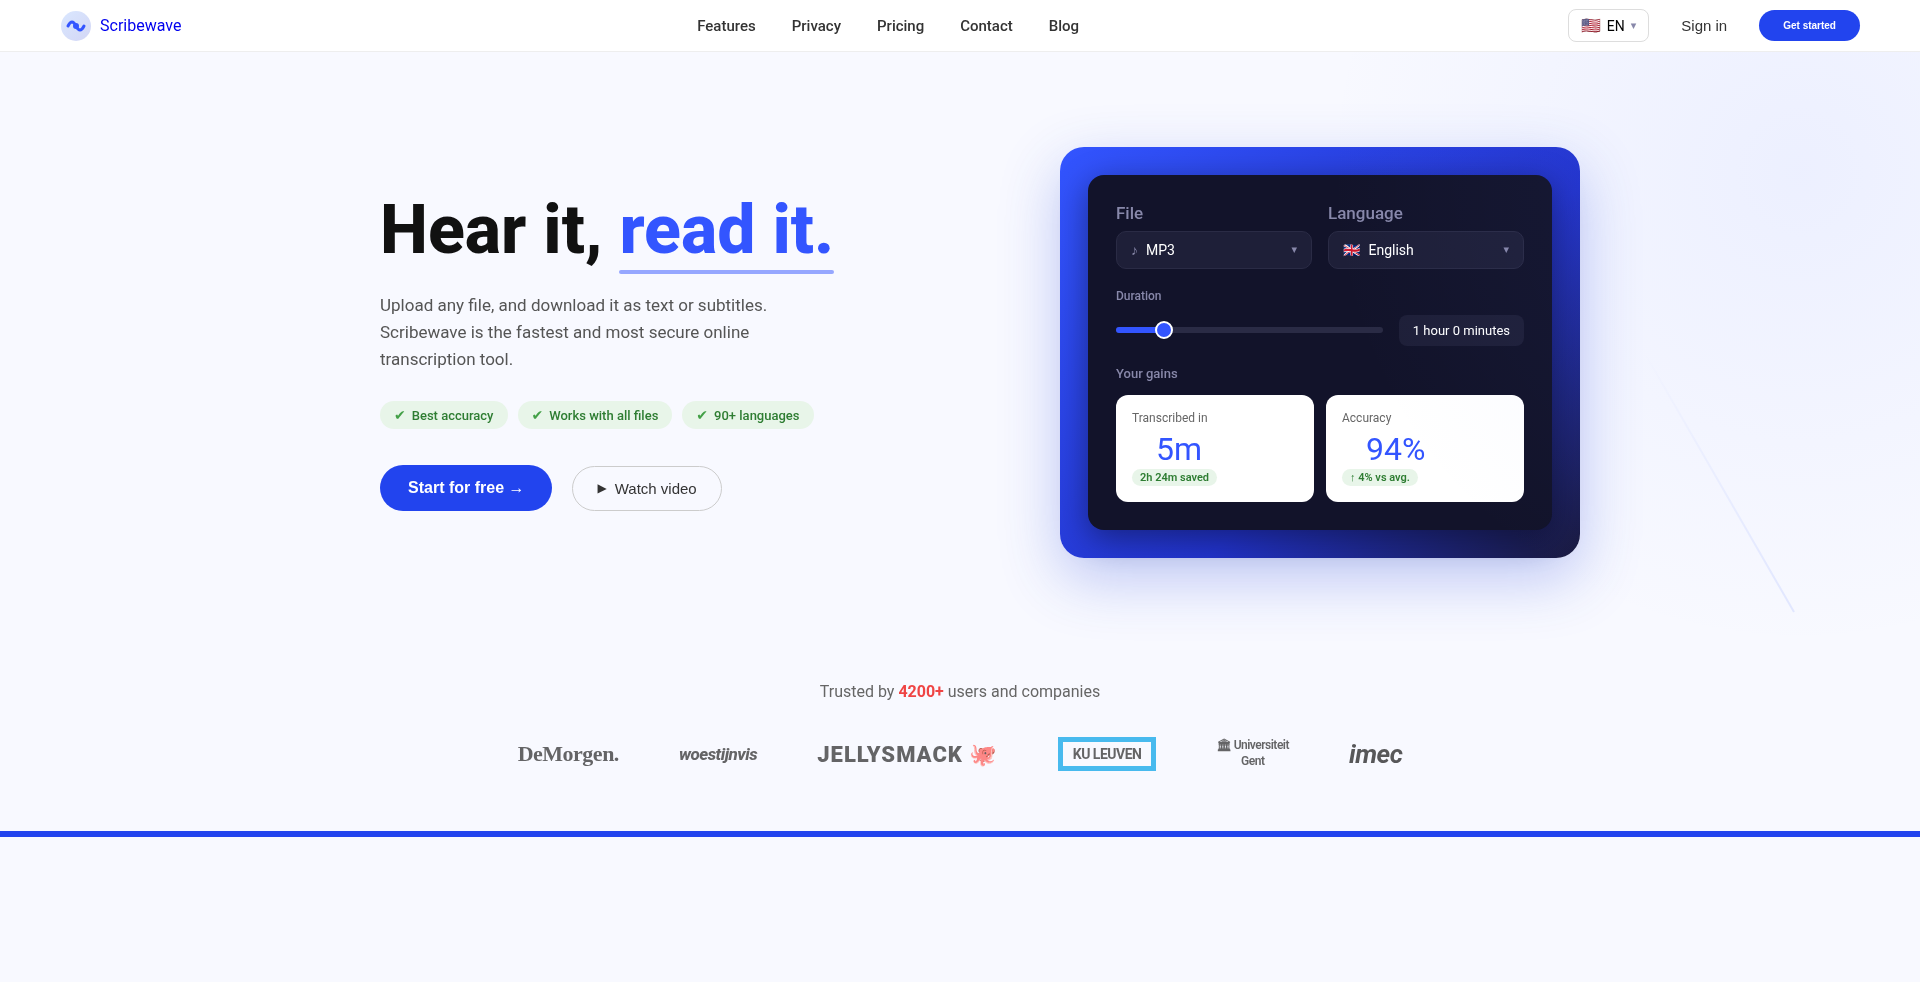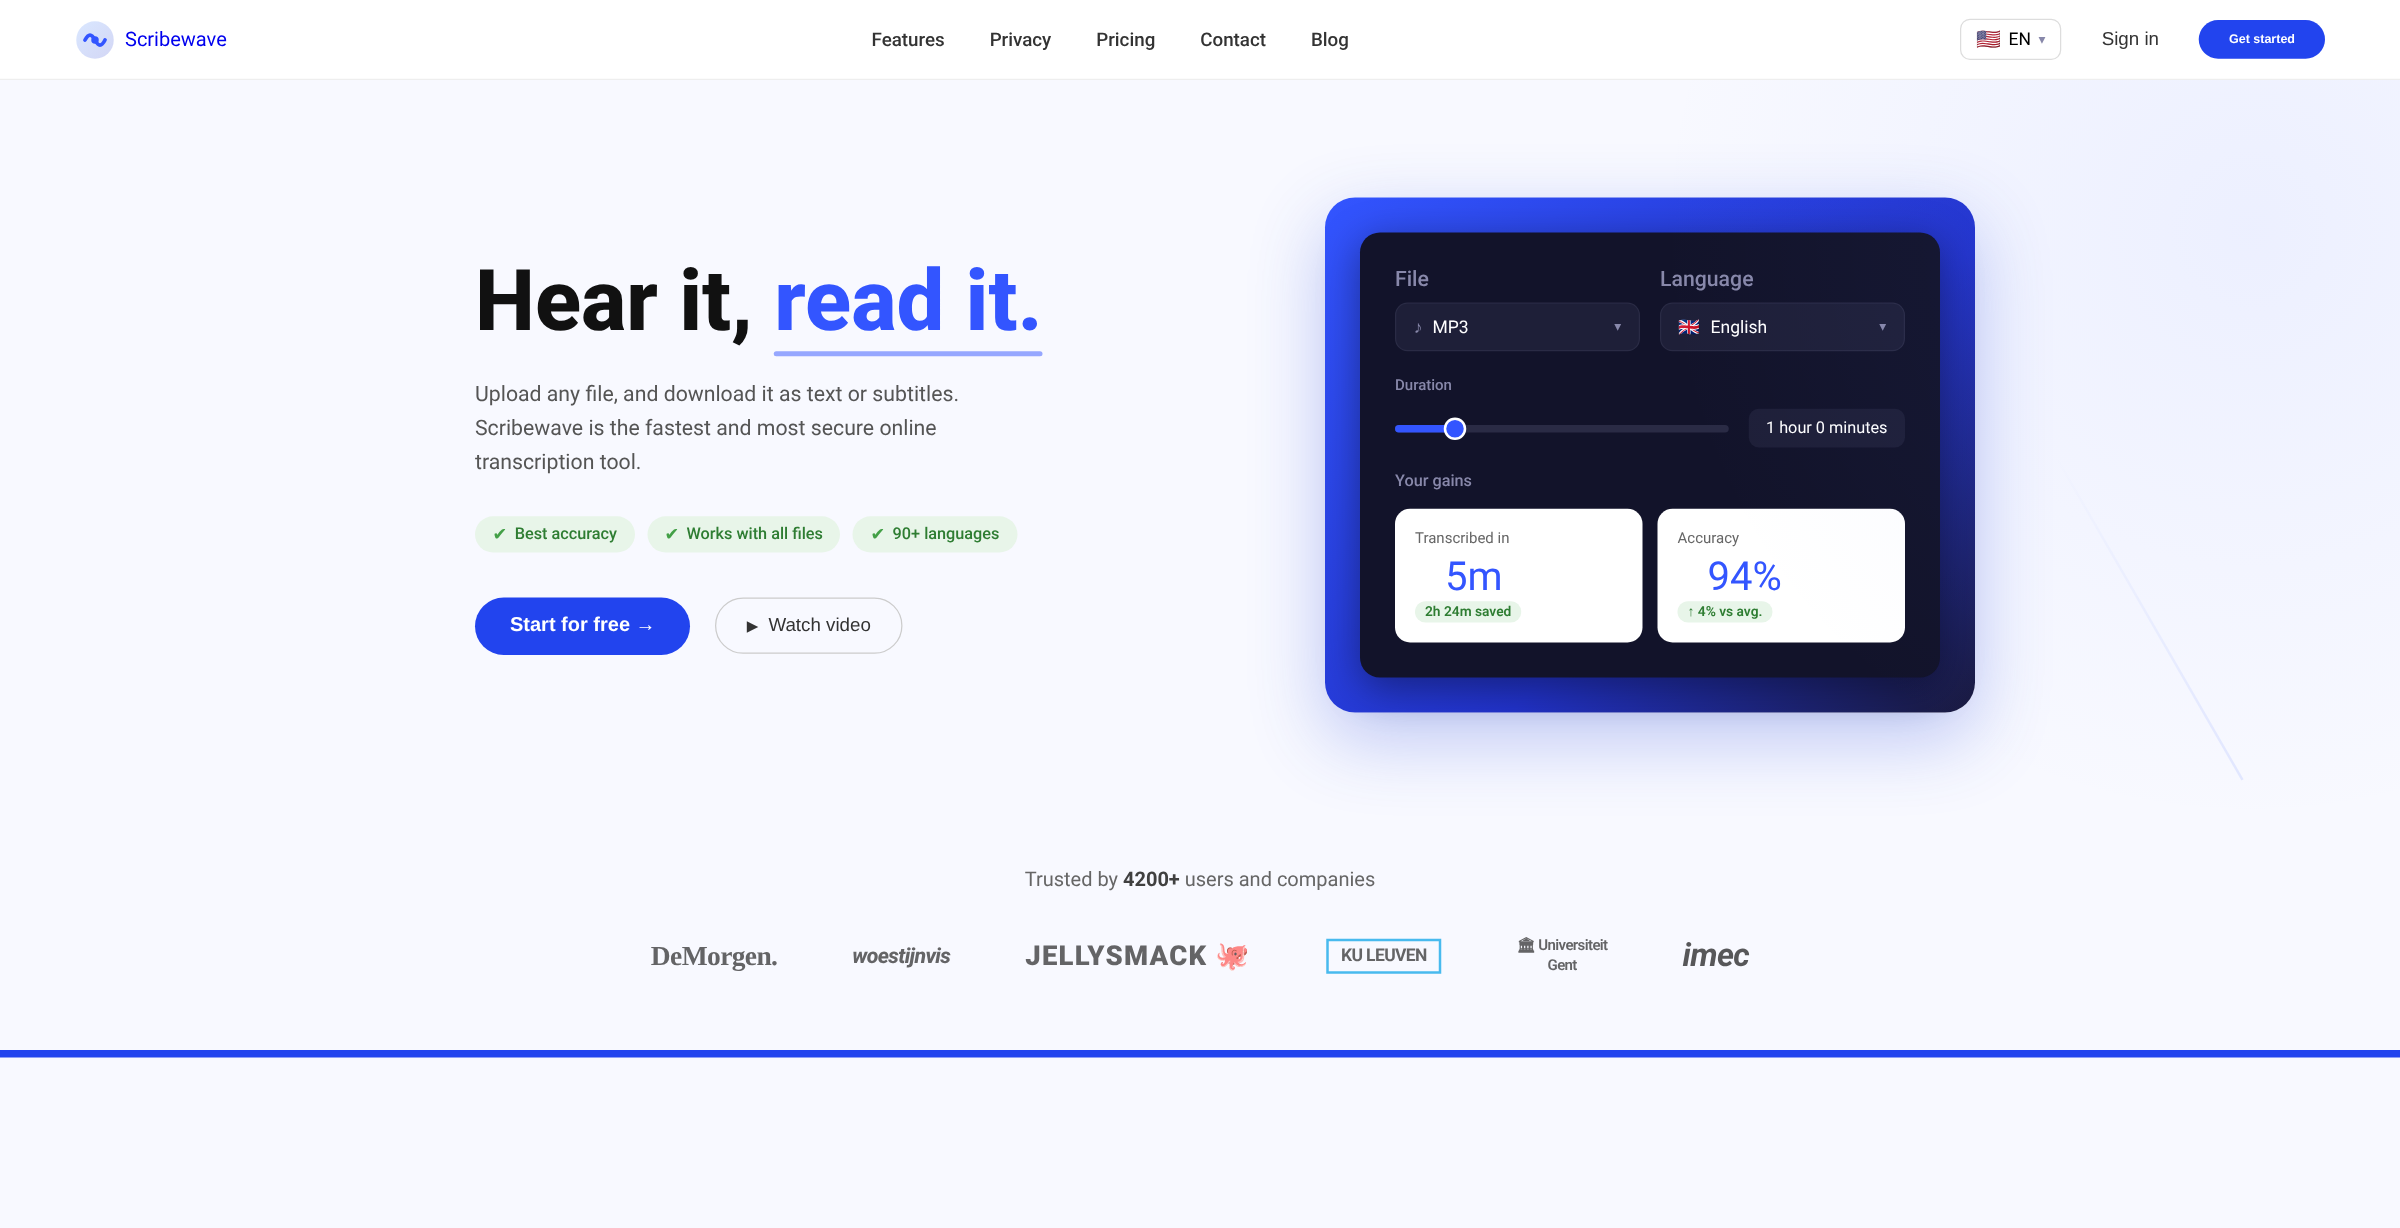--- a/index.html
+++ b/index.html
@@ -1,21 +1,21 @@
 <!DOCTYPE html>
 <html><head>
   <meta charset="utf-8">
   <style>
     * { margin: 0; padding: 0; box-sizing: border-box; }
     body { font-family: -apple-system, BlinkMacSystemFont, 'Segoe UI', Roboto, sans-serif; background: #f8f9ff; min-height: 982px; overflow-x: hidden; }
 
     
     nav {
       display: flex; align-items: center; justify-content: space-between;
-      padding: 0 60px; height: 64px; background: #fff;
+      padding: 0 60px; height: 52px; background: #fff;
       border-bottom: 1px solid #eee; position: relative; z-index: 10;
     }
     .nav-logo { display: flex; align-items: center; gap: 8px; text-decoration: none; }
     .nav-links { display: flex; gap: 36px; margin-left: 27px; }
     .nav-links a { text-decoration: none; color: #333; font-size: 15px; font-weight: 500; }
     .nav-actions { display: flex; align-items: center; gap: 16px; }
     .lang-selector {
       display: flex; align-items: center; gap: 6px;
       border: 1px solid #ddd; border-radius: 8px; padding: 6px 12px;
       font-size: 14px; cursor: pointer; background: #fff;
@@ -110,33 +110,33 @@
       display: inline-flex; align-items: center; gap: 4px;
       background: #e8f5e9; color: #2e7d32; border-radius: 12px;
       padding: 2px 8px; font-size: 11px; font-weight: 600; margin-top: 4px;
     }
 
     
     .trusted-section {
       text-align: center; padding: 50px 40px 40px; background: #f8f9ff;
     }
     .trusted-text { font-size: 16px; color: #666; margin-bottom: 36px; }
-    .trusted-text strong { font-weight: 700; color: #404040; }
+    .trusted-text strong { font-weight: 700; color: #ef4444; }
     .logos-row {
       display: flex; align-items: center; justify-content: center;
       gap: 60px; flex-wrap: wrap;
     }
     .logo-item {
       font-size: 22px; font-weight: 800; color: #333; letter-spacing: -0.5px;
       opacity: 0.75;
     }
     .logo-item.demorgen { font-family: Georgia, serif; font-style: normal; }
     .logo-item.jellysmack { font-weight: 900; letter-spacing: 1px; }
     .logo-item.kuleuven {
-      border: 2px solid #0ea5e9; padding: 4px 10px; font-size: 14px; font-weight: 700;
+      border: 5px solid #0ea5e9; padding: 4px 10px; font-size: 14px; font-weight: 700;
     }
     .logo-item.ugent { font-size: 13px; font-weight: 600; }
     .logo-item.imec { font-size: 26px; font-weight: 700; color: #222; }
 
     
     .bottom-bar { height: 6px; background: #2244ee; width: 100%; margin-top: 20px; }
 
     
     .bg-decoration {
       position: absolute; right: 0; top: 0; width: 600px; height: 600px;

